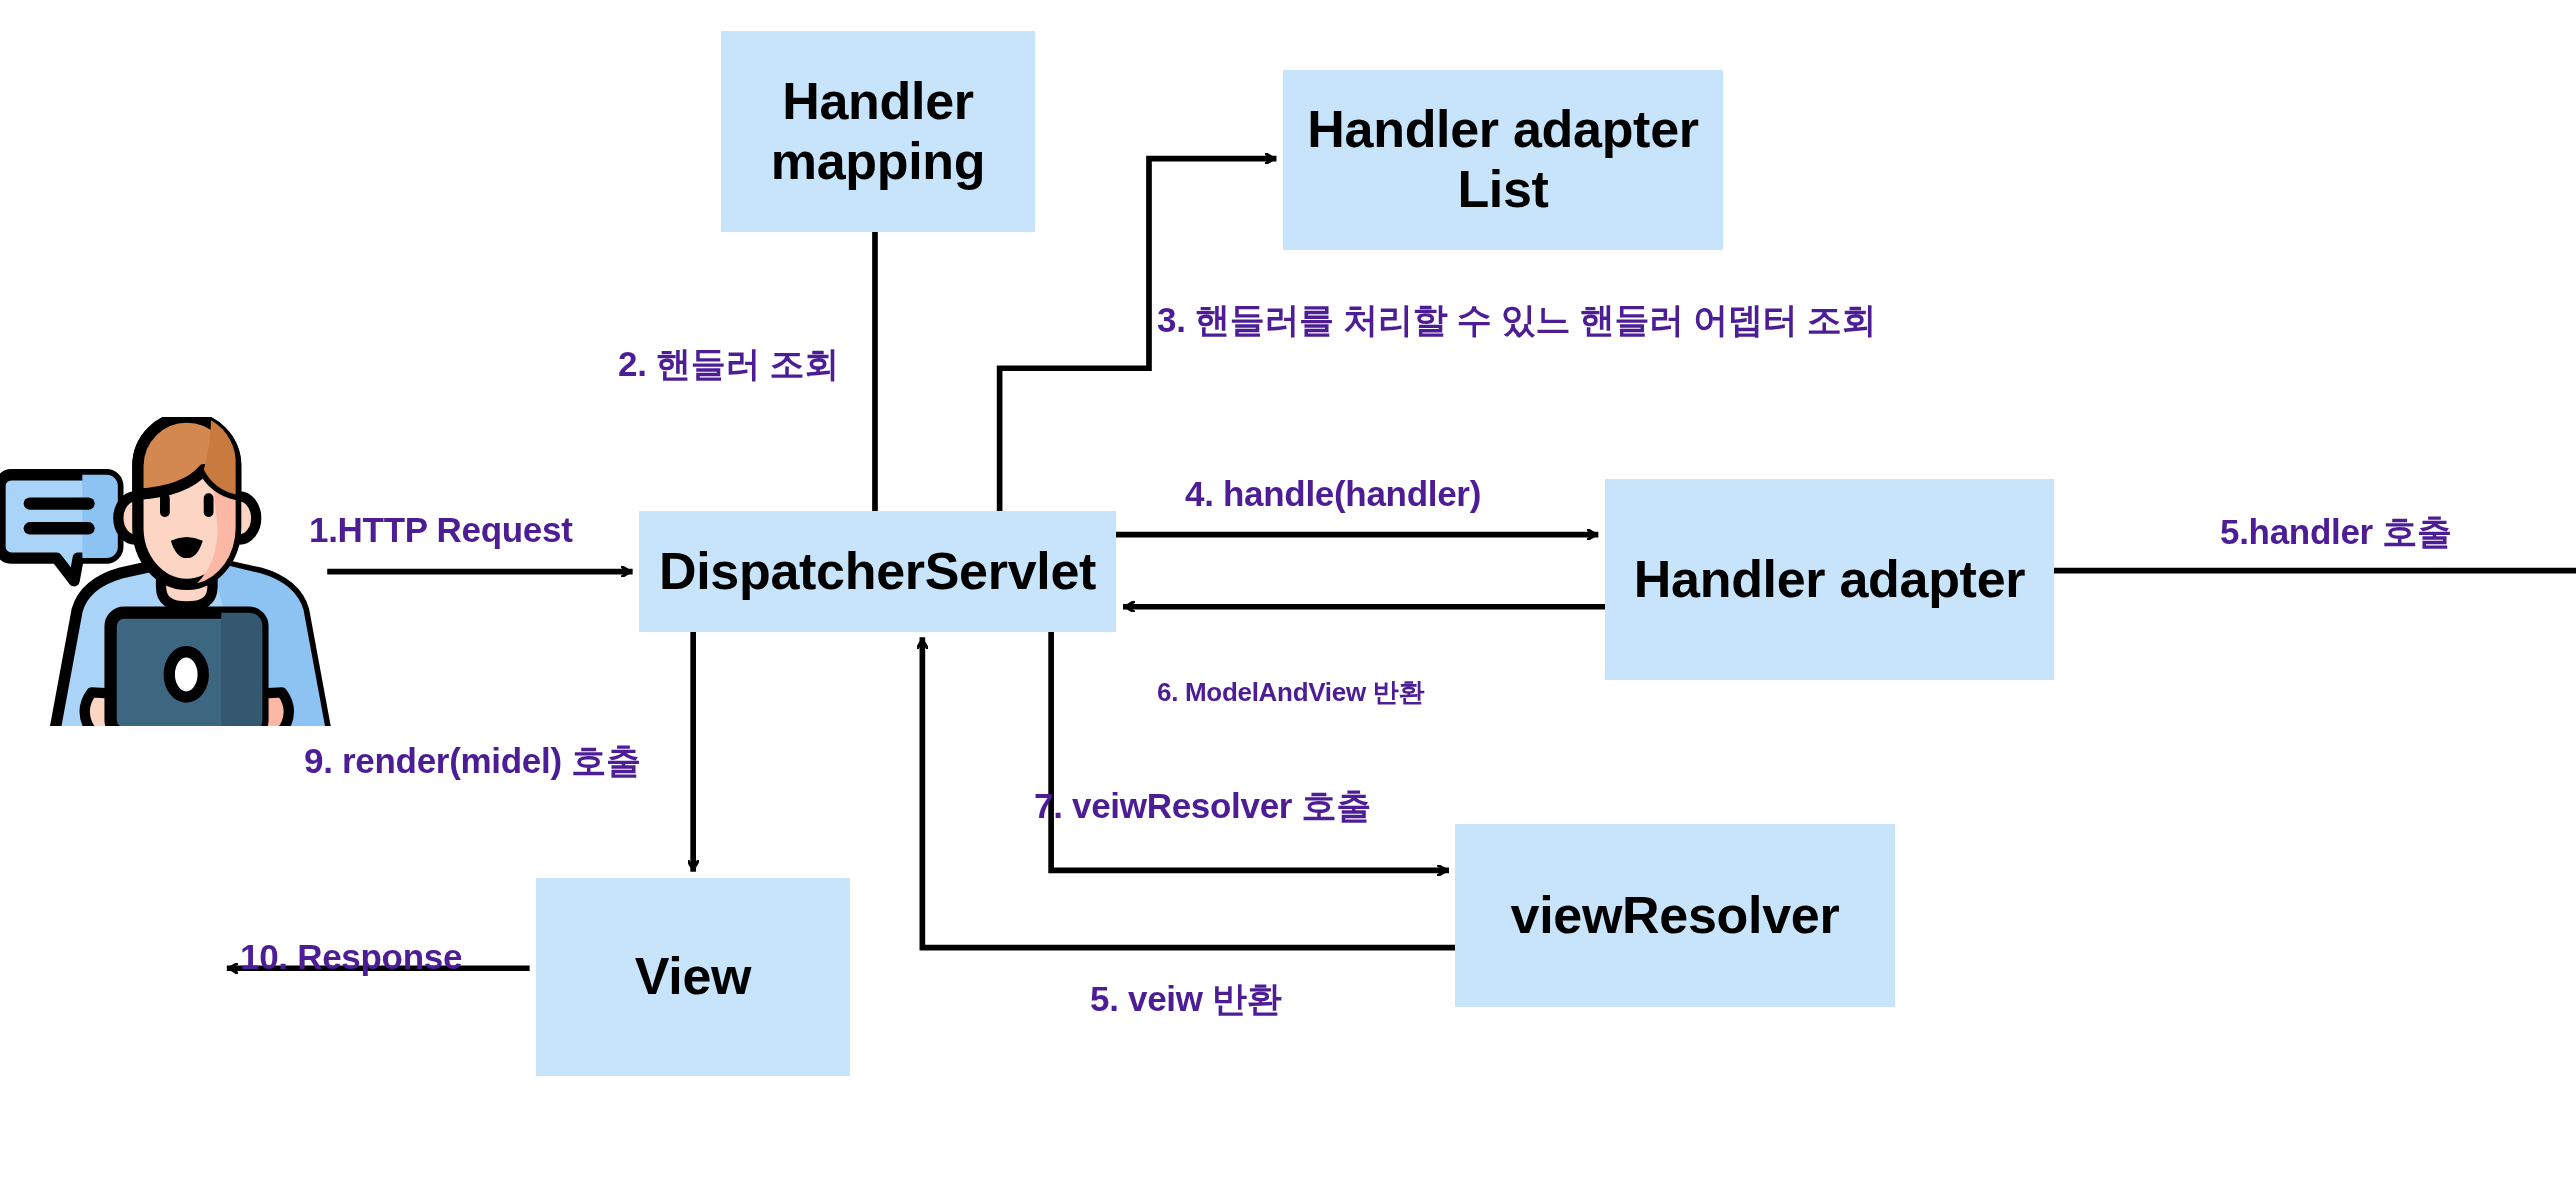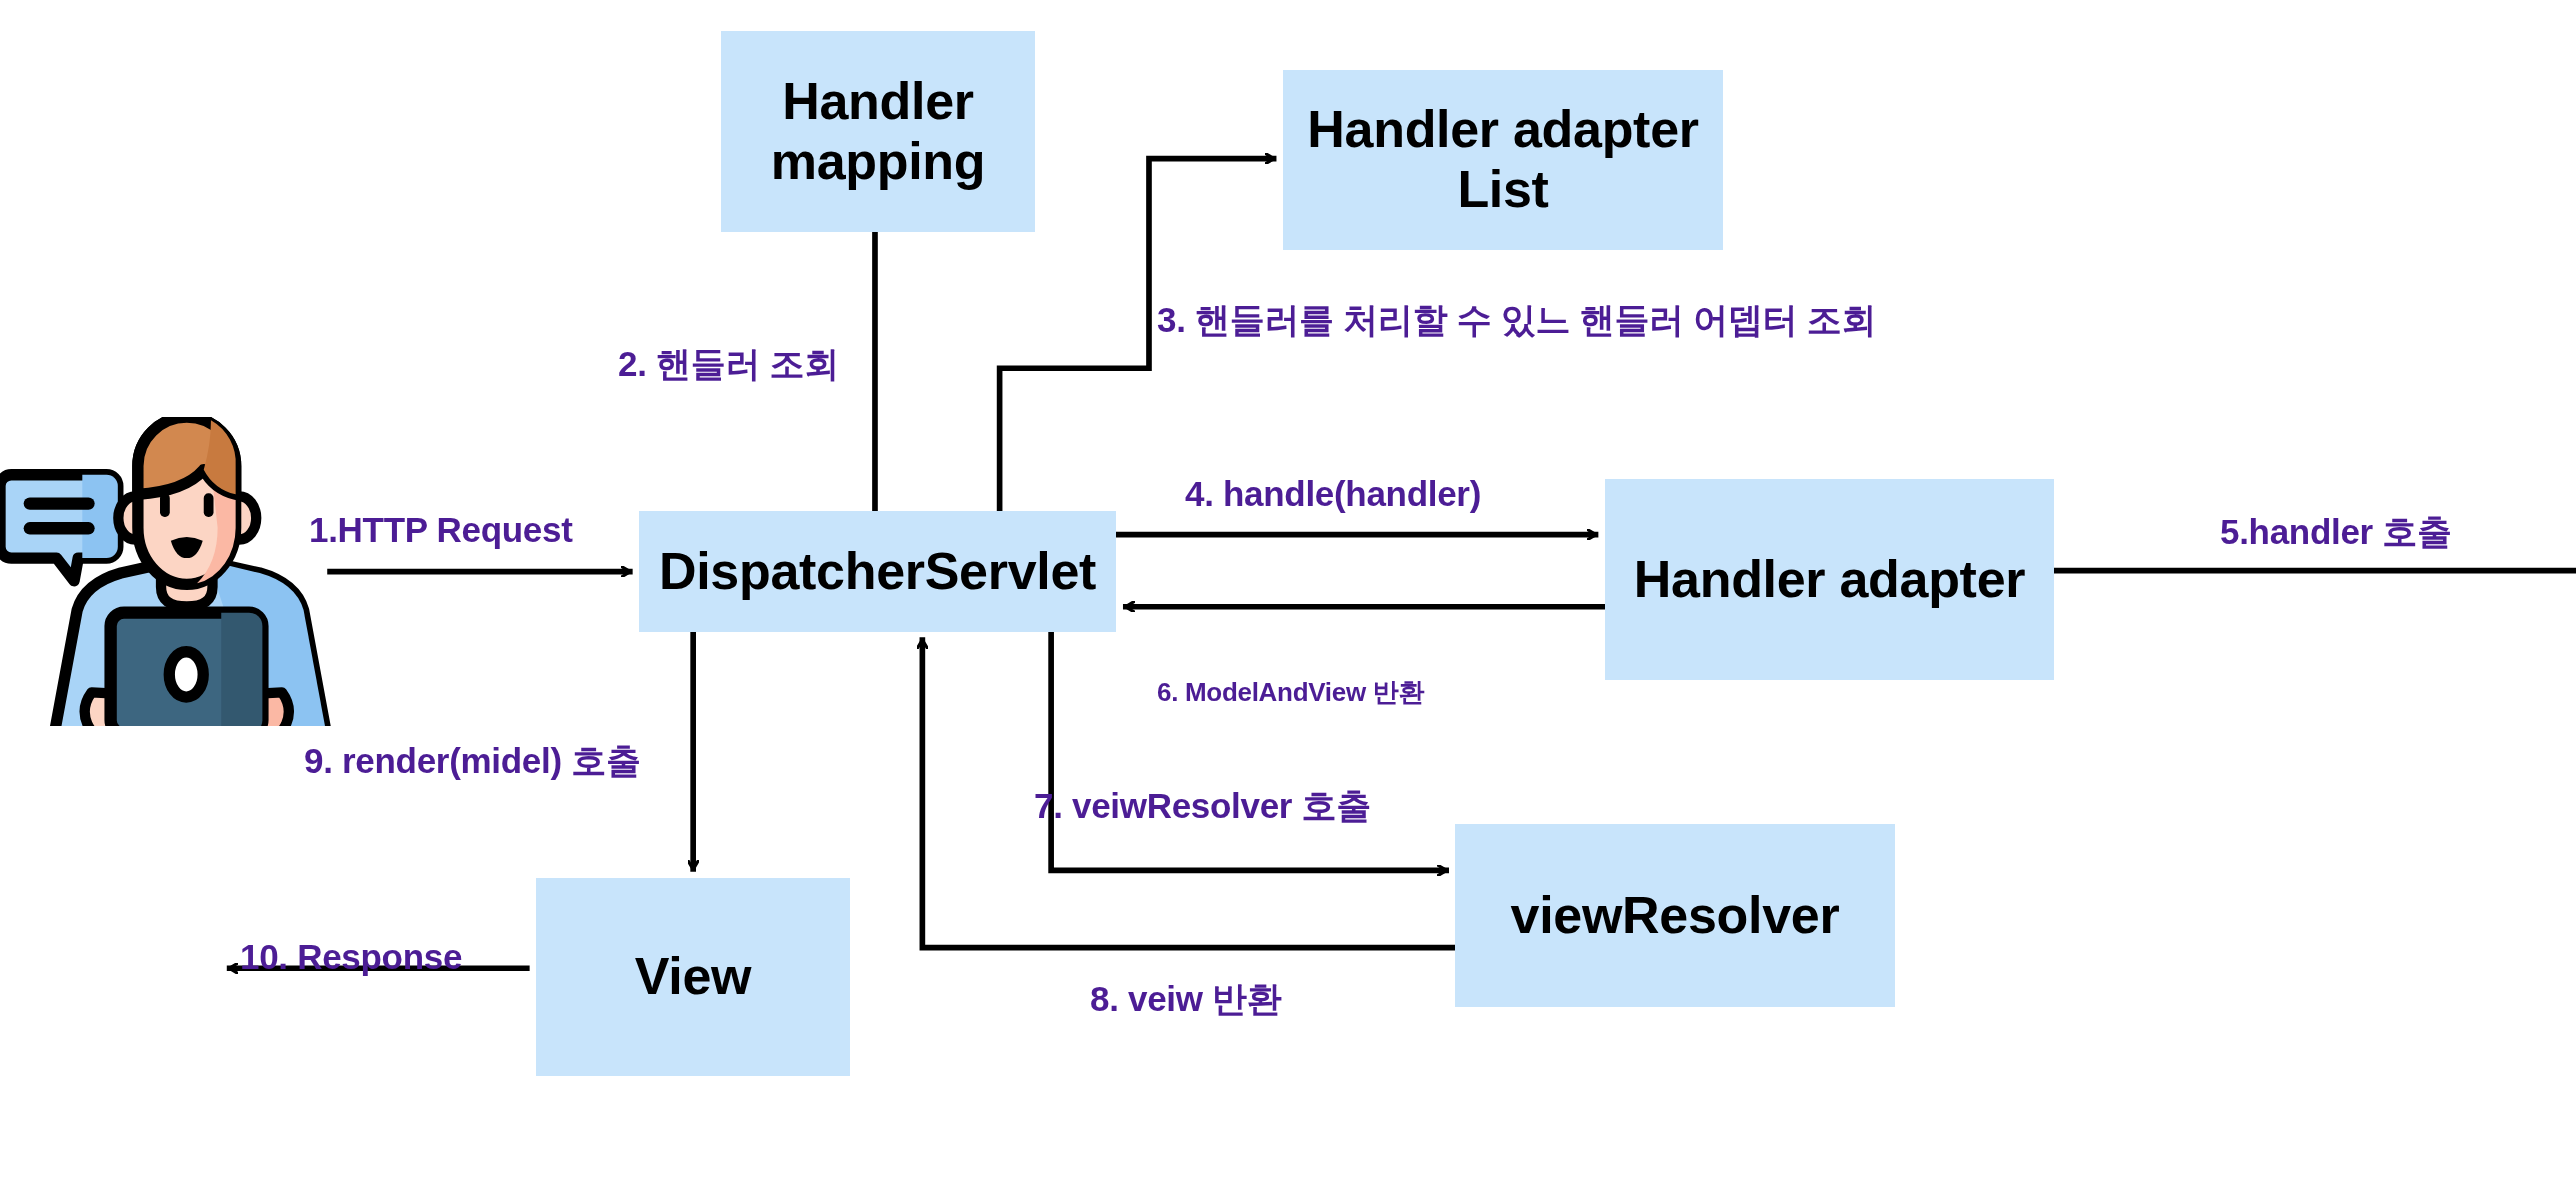--- a/index.html
+++ b/index.html
@@ -125,20 +125,20 @@
   <div class="lbl" style="left:1157px;top:297px;font-size:35px;">3. 핸들러를 처리할 수 있느 핸들러 어뎁터 조회</div>
 
   <div class="lbl" style="left:1185px;top:474px;font-size:35px;">4. handle(handler)</div>
 
   <div class="lbl" style="left:2184px;top:509px;font-size:35px;margin-left:36px;">5.handler 호출</div>
 
   <div class="lbl" style="left:1157px;top:675px;font-size:26px;">6. ModelAndView 반환</div>
 
   <div class="lbl" style="left:1034px;top:783px;font-size:35px;">7. veiwResolver 호출</div>
 
-  <div class="lbl" style="left:1090px;top:976px;font-size:35px;">8. veiw 반환</div>
+  <div class="lbl" style="left:1090px;top:976px;font-size:35px;">5. veiw 반환</div>
 
   <div class="lbl" style="left:304px;top:738px;font-size:35px;text-align:right;">9. render(midel) 호출</div>
 
   <div class="lbl" style="left:240px;top:937px;font-size:35px;">10. Response</div>
 
 </div>
 
 
 </body></html>

